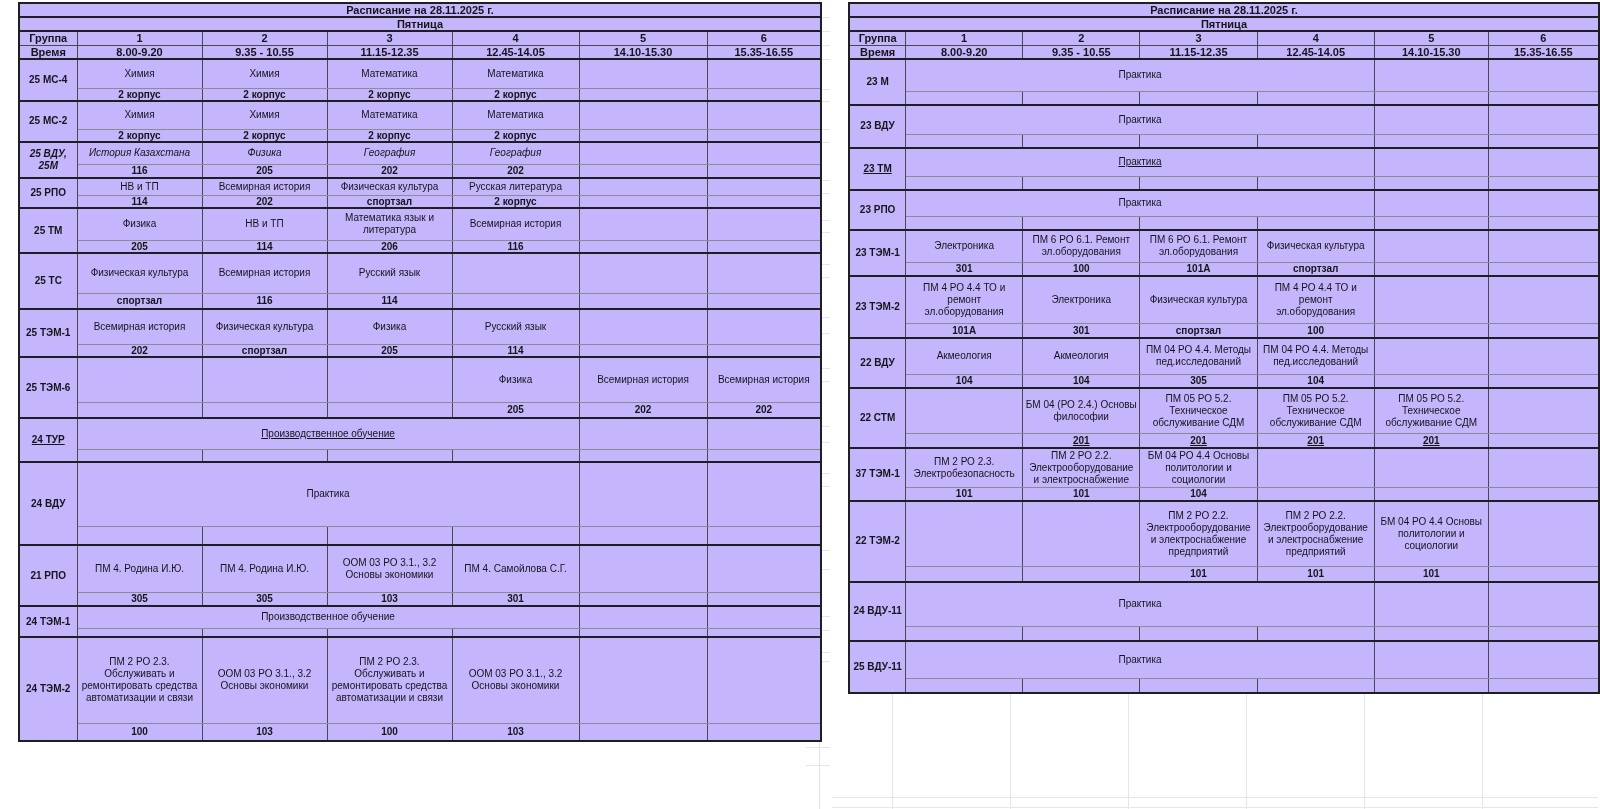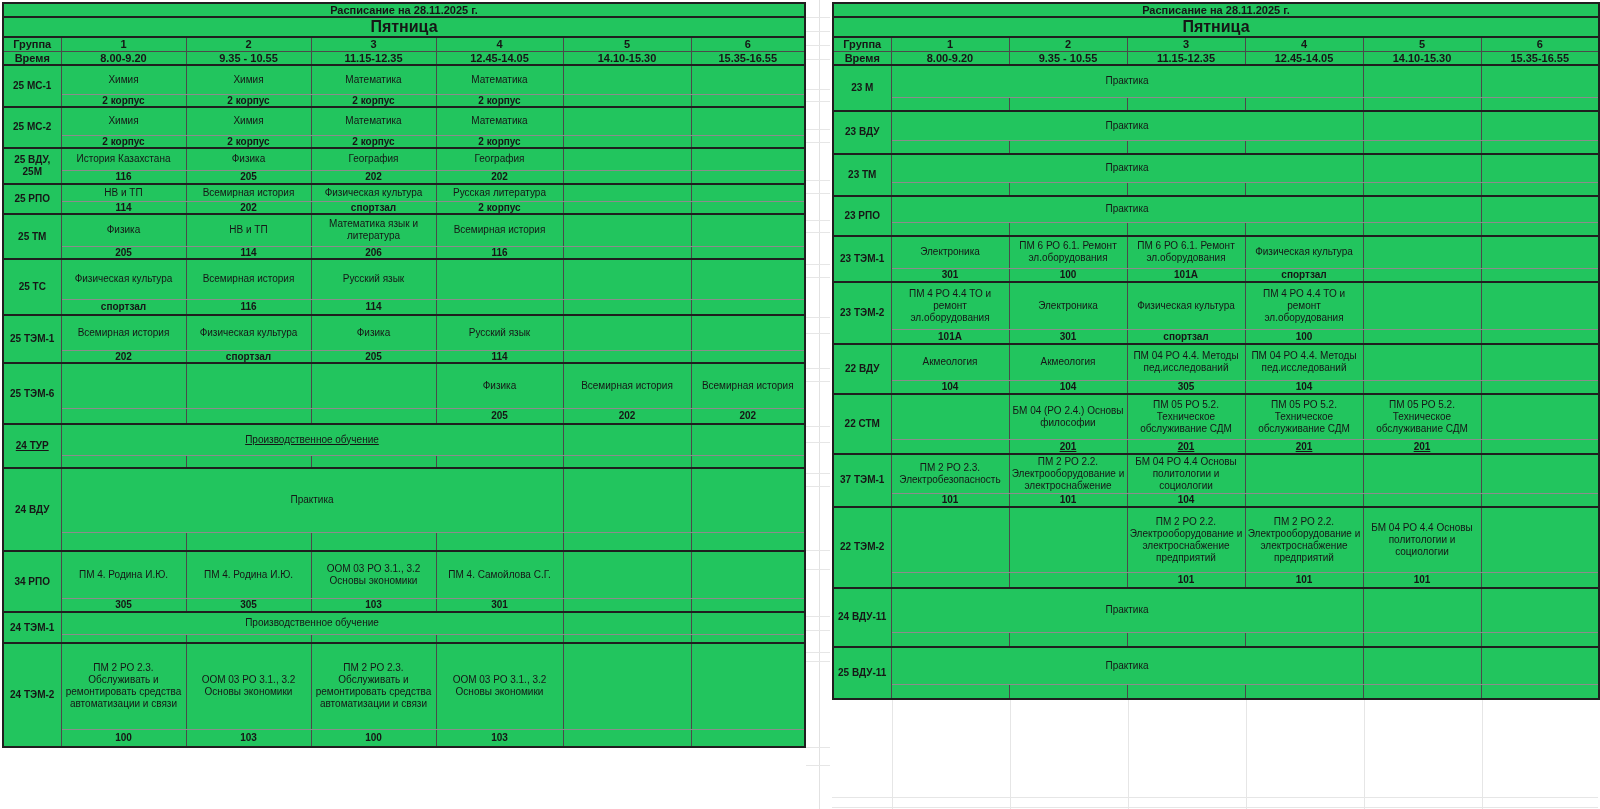--- a/index.html
+++ b/index.html
@@ -6,30 +6,30 @@
   body{
     width:1600px;height:809px;background:#ffffff;
     font-family:"Liberation Sans", sans-serif;color:#161616;
     position:relative;overflow:hidden;
   }
   #page{position:absolute;inset:0;}
   .faint-line{position:absolute;background:#e6e6e6;z-index:0;}
   .gap-vline{position:absolute;left:819px;top:0;width:1px;height:809px;background:#e2e2e2;z-index:0;}
   table.sched{
     position:absolute;top:2px;border-collapse:collapse;table-layout:fixed;
-    background:#22c55e;z-index:1;border:2px solid #1f1f1f;
+    background:#c4b5fd;z-index:1;border:2px solid #1f1f1f;margin-left:16px;
   }
   #table-left{left:2px;}
   #table-right{left:832px;}
   table.sched td{
     border:1px solid #4a4a4a;text-align:center;vertical-align:middle;
     padding:0 2px;overflow:hidden;
   }
   tr.title-row td{font-weight:bold;font-size:11px;border-bottom:2px solid #1f1f1f;}
-  tr.day-row td{font-weight:bold;font-size:16px;border-bottom:2px solid #1f1f1f;}
+  tr.day-row td{font-weight:bold;font-size:11px;border-bottom:2px solid #1f1f1f;}
   tr.num-row td{font-weight:bold;font-size:11px;}
   tr.time-row td{font-weight:bold;font-size:11px;border-bottom:2px solid #1f1f1f;}
   tr.subject-row td{font-size:10px;line-height:12px;border-top:2px solid #1f1f1f;border-bottom:1px solid #8c8c8c;}
   tr.room-row td{font-weight:bold;font-size:10px;line-height:11px;border-top:1px solid #8c8c8c;}
   td.group-cell{font-weight:bold;font-size:11px;line-height:13px;border-bottom:2px solid #1f1f1f;}
 </style>
 </head>
 <body>
 
 <div id="page">
@@ -63,21 +63,21 @@
         <tr class="time-row" style="height: 13px;">
           <td>Время</td>
           <td>8.00-9.20</td>
           <td>9.35 - 10.55</td>
           <td>11.15-12.35</td>
           <td>12.45-14.05</td>
           <td>14.10-15.30</td>
           <td>15.35-16.55</td>
         </tr>
         <tr class="subject-row" style="height: 30px;">
-          <td class="group-cell" rowspan="2">25 МС-1</td>
+          <td class="group-cell" rowspan="2">25 МС-4</td>
           <td class="subject-cell">Химия</td>
           <td class="subject-cell">Химия</td>
           <td class="subject-cell">Математика</td>
           <td class="subject-cell">Математика</td>
           <td class="subject-cell"></td>
           <td class="subject-cell"></td>
         </tr>
         <tr class="room-row" style="height: 12px;">
           <td class="room-cell">2 корпус</td>
           <td class="room-cell">2 корпус</td>
@@ -96,21 +96,21 @@
           <td class="subject-cell"></td>
         </tr>
         <tr class="room-row" style="height: 12px;">
           <td class="room-cell">2 корпус</td>
           <td class="room-cell">2 корпус</td>
           <td class="room-cell">2 корпус</td>
           <td class="room-cell">2 корпус</td>
           <td class="room-cell"></td>
           <td class="room-cell"></td>
         </tr>
-        <tr class="subject-row" style="height: 23px;">
+        <tr class="subject-row" style="height: 23px; font-style: italic;">
           <td class="group-cell" rowspan="2">25 ВДУ, 25М</td>
           <td class="subject-cell">История Казахстана</td>
           <td class="subject-cell">Физика</td>
           <td class="subject-cell">География</td>
           <td class="subject-cell">География</td>
           <td class="subject-cell"></td>
           <td class="subject-cell"></td>
         </tr>
         <tr class="room-row" style="height: 13px;">
           <td class="room-cell">116</td>
@@ -227,21 +227,21 @@
         </tr>
         <tr class="room-row" style="height: 19px;">
           <td class="room-cell"></td>
           <td class="room-cell"></td>
           <td class="room-cell"></td>
           <td class="room-cell"></td>
           <td class="room-cell"></td>
           <td class="room-cell"></td>
         </tr>
         <tr class="subject-row" style="height: 47px;">
-          <td class="group-cell" rowspan="2">34 РПО</td>
+          <td class="group-cell" rowspan="2">21 РПО</td>
           <td class="subject-cell">ПМ 4. Родина И.Ю.</td>
           <td class="subject-cell">ПМ 4. Родина И.Ю.</td>
           <td class="subject-cell">ООМ 03 РО 3.1., 3.2 Основы экономики</td>
           <td class="subject-cell">ПМ 4. Самойлова С.Г.</td>
           <td class="subject-cell"></td>
           <td class="subject-cell"></td>
         </tr>
         <tr class="room-row" style="height: 14px;">
           <td class="room-cell">305</td>
           <td class="room-cell">305</td>
@@ -339,21 +339,21 @@
           <td class="subject-cell"></td>
         </tr>
         <tr class="room-row" style="height: 13px;">
           <td class="room-cell"></td>
           <td class="room-cell"></td>
           <td class="room-cell"></td>
           <td class="room-cell"></td>
           <td class="room-cell"></td>
           <td class="room-cell"></td>
         </tr>
-        <tr class="subject-row" style="height: 29px;">
+        <tr class="subject-row" style="height: 29px; text-decoration: underline;">
           <td class="group-cell" rowspan="2">23 ТМ</td>
           <td class="subject-cell" colspan="4">Практика</td>
           <td class="subject-cell"></td>
           <td class="subject-cell"></td>
         </tr>
         <tr class="room-row" style="height: 13px;">
           <td class="room-cell"></td>
           <td class="room-cell"></td>
           <td class="room-cell"></td>
           <td class="room-cell"></td>

